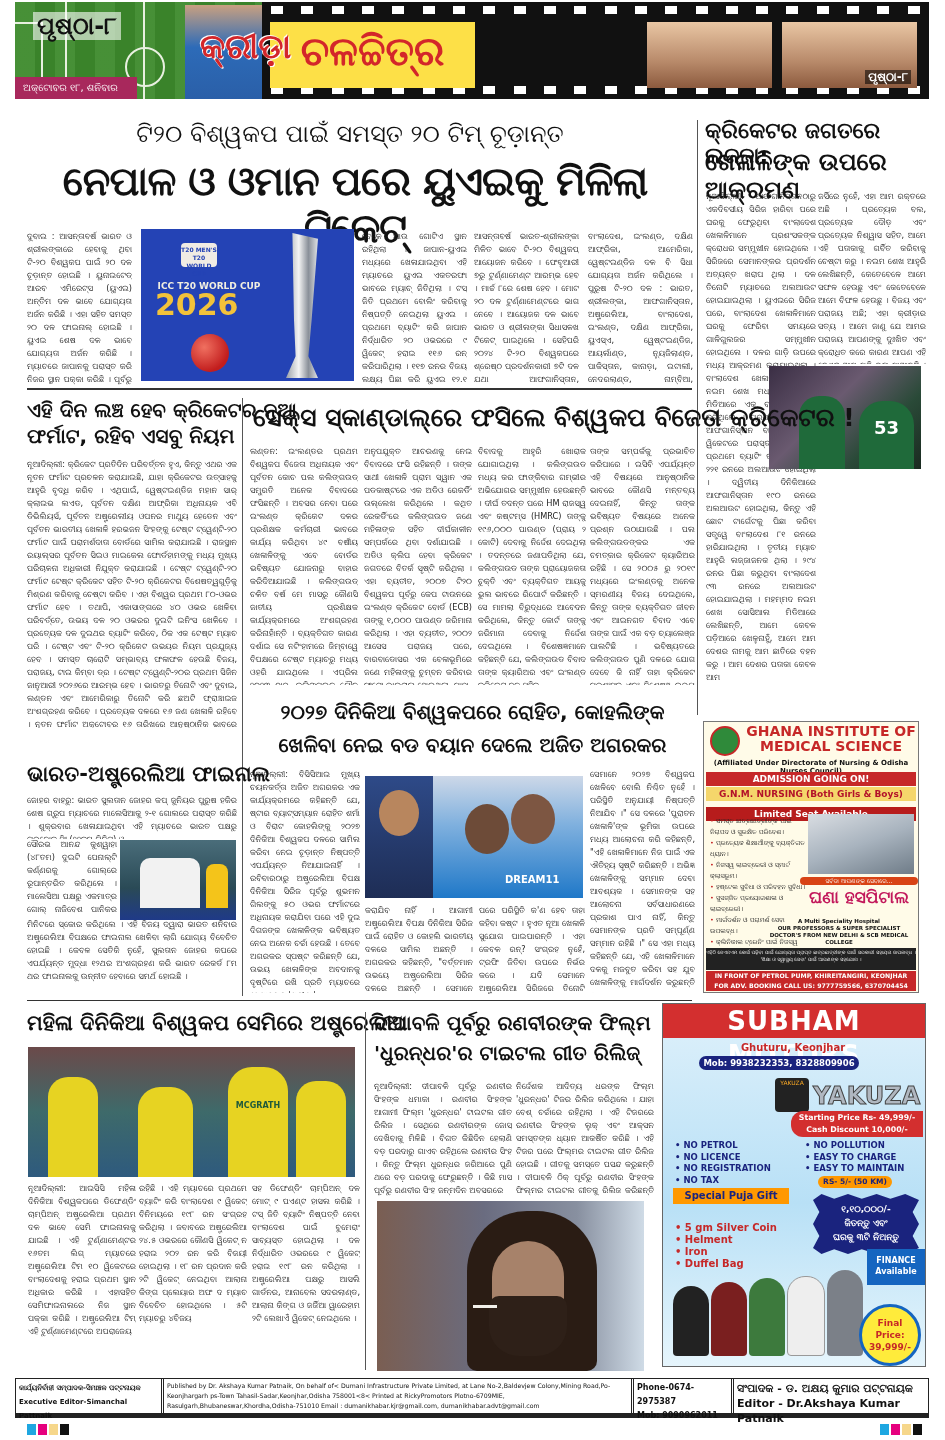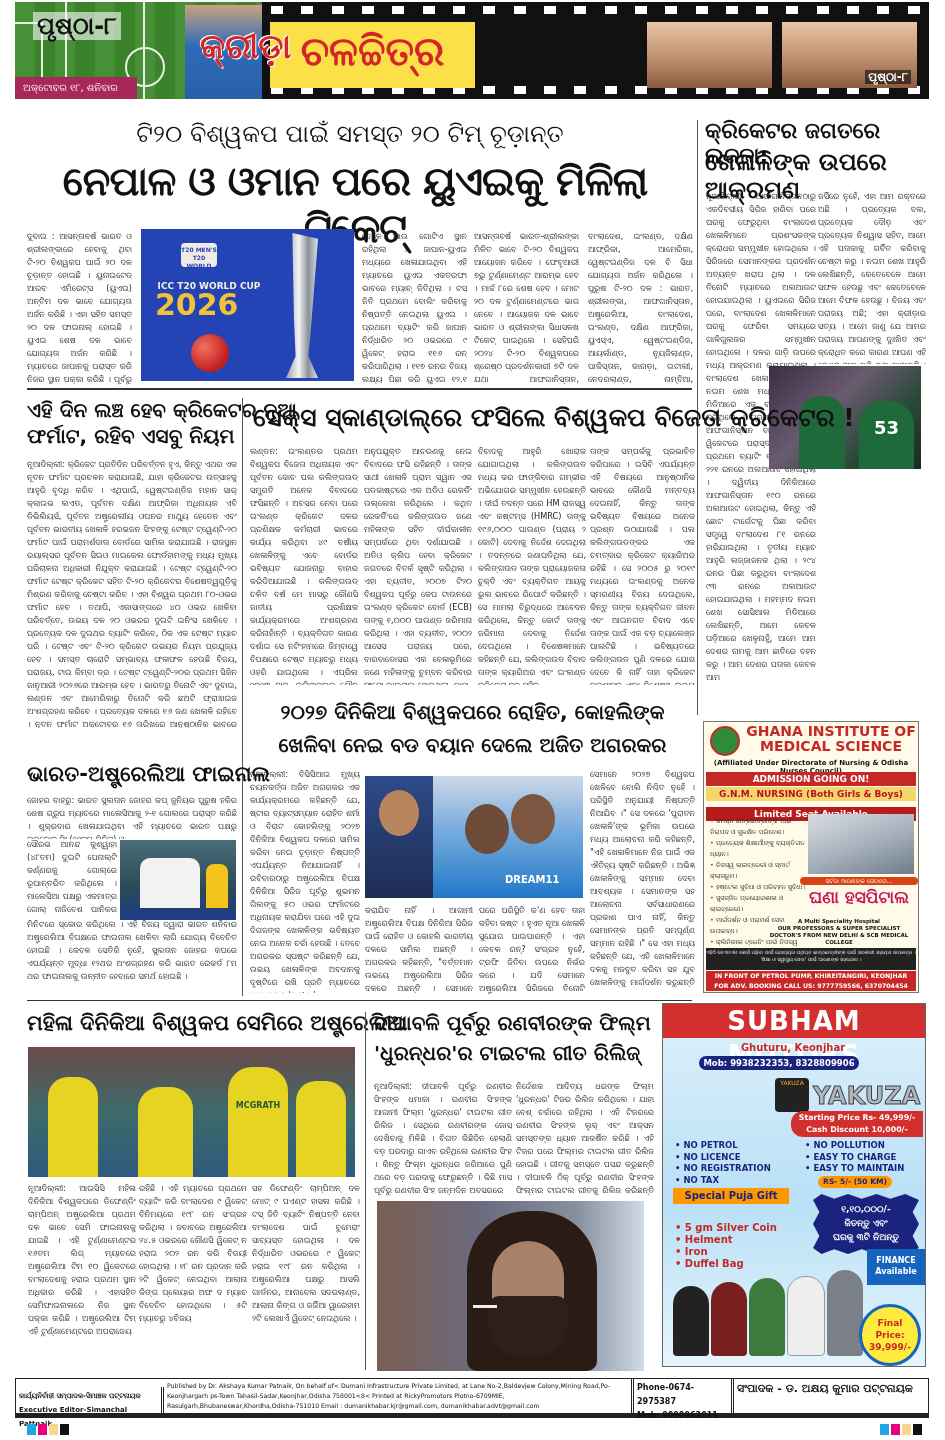--- a/index.html
+++ b/index.html
@@ -305,31 +305,32 @@
     <span style="height:80px;background:#eee;border:1px solid #999;"></span>
     <span style="height:86px;background:#7b8088;"></span>
   </div>
   <div class="final">
     <div>Final Price:</div>
     <div>39,999/-</div>
   </div>
 </div>
 
 <div class="abs footer">
-  <div style="width:148px;font-size:7px;line-height:14px;font-weight:bold;margin-top:8px;">
+  <div style="width:148px;font-size:7px;line-height:14px;font-weight:bold;">
     <div>କାର୍ଯ୍ୟନିର୍ବାହୀ ସମ୍ପାଦକ-ସିମାଞ୍ଚଳ ପଟ୍ଟନାୟକ</div>
     <div>Executive Editor-Simanchal Pattnaik</div>
   </div>
   <div style="width:470px;font-size:6.2px;line-height:10px;">Published by Dr. Akshaya Kumar Patnaik, On behalf of&lt; Dumani Infrastructure Private Limited, at Lane No-2,Baldevjew Colony,Mining Road,Po-Keonjhargarh ps-Town Tahasil-Sadar,Keonjhar,Odisha 758001&lt;8&lt; Printed at RickyPromotors Plotno-6709MIE, Rasulgarh,Bhubaneswar,Khordha,Odisha-751010 Email : dumanikhabar.kjr@gmail.com, dumanikhabar.advt@gmail.com</div>
   <div style="width:100px;font-size:8px;line-height:14px;font-weight:bold;">
     <div>Phone-0674-2975387</div>
     <div>Mob: 9090962011</div>
   </div>
   <div style="flex:1;font-size:11px;line-height:15px;font-weight:bold;">
     <div>ସଂପାଦକ - ଡ. ଅକ୍ଷୟ କୁମାର ପଟ୍ଟନାୟକ</div>
+    <div>Editor - Dr.Akshaya Kumar Patnaik</div>
   </div>
 </div>
 
 <div class="reg-marks" style="left:27px;">
   <span style="background:#1ea7e1;"></span>
   <span style="background:#e6007e;"></span>
   <span style="background:#f6d78b;"></span>
   <span style="background:#111;"></span>
 </div>
 <div class="reg-marks" style="left:880px;">

